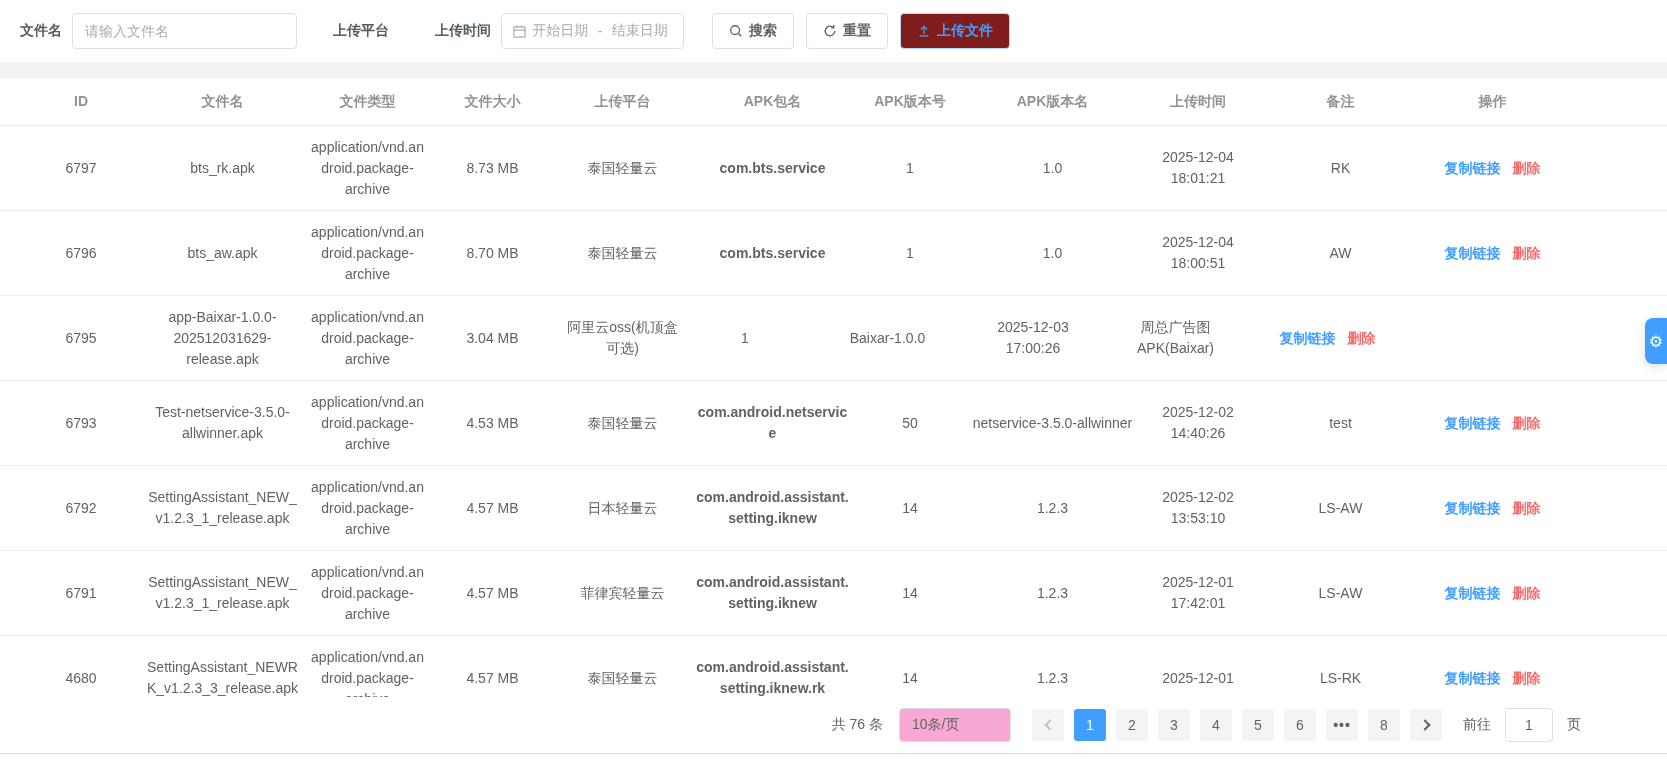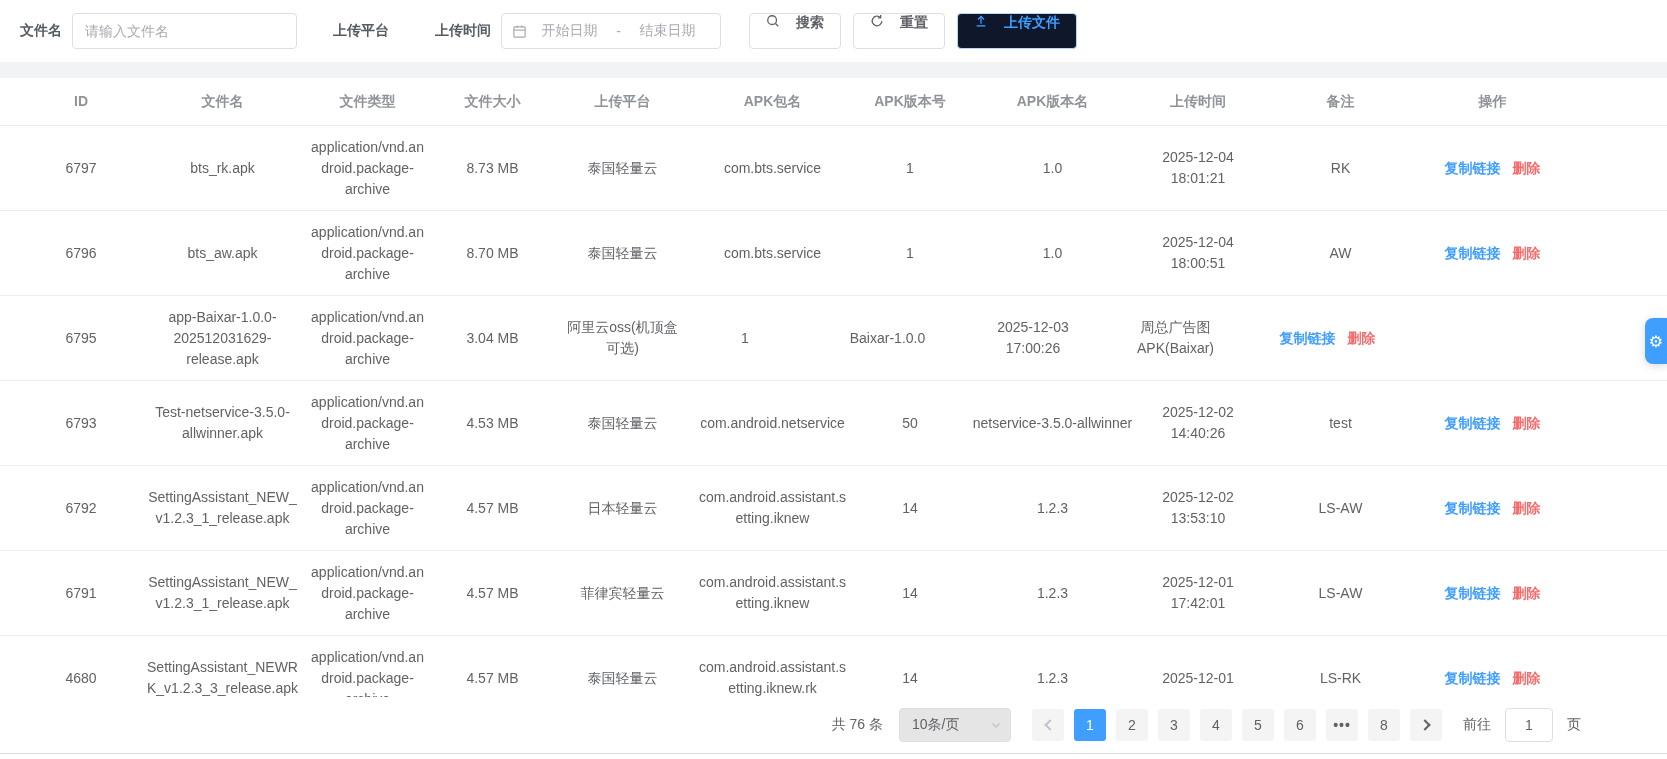--- a/index.html
+++ b/index.html
@@ -14,63 +14,63 @@
   .f-item { display:flex; align-items:center; }
   .f-label { font-weight:700; color:#555c64; margin-right:10px; white-space:nowrap; }
   .el-input, .el-select, .date-range {
     height:36px; border:1px solid #dcdfe6; border-radius:4px; background:#fff;
     display:flex; align-items:center; font-size:14px; color:#606266;
   }
   input.el-input { padding:0 12px; width:225px; outline:none; font-family:inherit; }
   input::placeholder { color:#a8abb2; }
   .el-select { width:212px; padding:0 10px 0 12px; justify-content:space-between; cursor:pointer; }
   .placeholder { color:#a8abb2; }
-  .date-range { width:220px; padding:0 10px; cursor:pointer; }
+  .date-range { width:183px; padding:0 10px; cursor:pointer; }
   .date-range .placeholder { flex:1; text-align:center; }
   .date-sep { color:#a8abb2; padding:0 4px; }
   .icon-svg { flex:0 0 auto; display:block; }
   .btn {
     height:36px; padding:0 16px; margin-left:12px; border:1px solid #dcdfe6; border-radius:4px;
     background:#fff; color:#606266; font-size:14px; font-family:inherit; cursor:pointer;
-    display:inline-flex; gap:16px; font-weight:700;
-  }
-  .btn-primary-plain { background:#0f172a; border-color:#b3d8ff; color:#409eff; }
+    display:inline-flex; align-items:center; gap:6px; font-weight:700;
+  }
+  .btn-primary-plain { background:#7f1d1d; border-color:#b3d8ff; color:#409eff; }
   .ml-lg { margin-left:28px; }
   .ml-xl { margin-left:36px; }
   
   .strip { height:16px; background:#f2f3f5; }
   
   .table-wrap { height:619px; overflow:hidden; background:#fff; }
   .t-row { display:flex; border-bottom:1px solid #ebeef5; align-items:center; }
   .t-head .th { color:#909399; font-weight:700; }
   .t-head { min-height:48px; }
   .t-body .t-row { min-height:85px; }
   .th, .td {
     padding:9px 6px; text-align:center; line-height:21px;
     overflow-wrap:anywhere; word-break:break-word;
   }
   .col-0{flex:0 0 140px;padding-left:28px;} .col-1{flex:0 0 165px;} .col-2{flex:0 0 125px;}
-  .col-3{flex:0 0 125px;} .col-4{flex:0 0 135px;} .col-5{flex:0 0 165px;}
+  .col-3{flex:0 0 125px;} .col-4{flex:0 0 135px;} .col-5{flex:0 0 165px;font-weight:bold;}
   .col-6{flex:0 0 110px;} .col-7{flex:0 0 175px;} .col-8{flex:0 0 116px;}
   .col-9{flex:0 0 169px;} .col-10{flex:0 0 135px;} .col-sp{flex:1 1 auto;}
   .remark-inner { max-width:120px; margin:0 auto; }
   .dt-line { display:block; }
   .link { cursor:pointer; font-weight:700; text-decoration:none; }
   .link-copy { color:#409eff; margin-right:12px; }
   .link-del { color:#f56c6c; }
   
   .pagination {
     height:56px; display:flex; align-items:center; justify-content:flex-end;
     padding-right:86px; background:#fff; color:#606266;
   }
   .pg-total { margin-right:16px; white-space:nowrap; }
   .pg-size {
     width:112px; height:34px; border:1px solid #dcdfe6; border-radius:4px;
     display:flex; align-items:center; justify-content:space-between;
-    padding:0 8px 0 12px; margin-right:16px; cursor:pointer; background:#e5e5e5;
+    padding:0 8px 0 12px; margin-right:16px; cursor:pointer; background:#f9a8d4;
   }
   .pager { display:flex; align-items:center; }
   .pg-btn {
     min-width:32px; height:32px; margin:0 5px; border:none; border-radius:3px;
     background:#f4f4f5; color:#606266; font-size:14px; font-family:inherit;
     display:inline-flex; align-items:center; justify-content:center; cursor:pointer; padding:0 4px;
   }
   .pg-btn.active { background:#409eff; color:#fff; }
   .pg-btn.is-disabled { cursor:default; }
   .chev { width:8px; height:8px; border-left:2px solid #606266; border-bottom:2px solid #606266; display:inline-block; }

